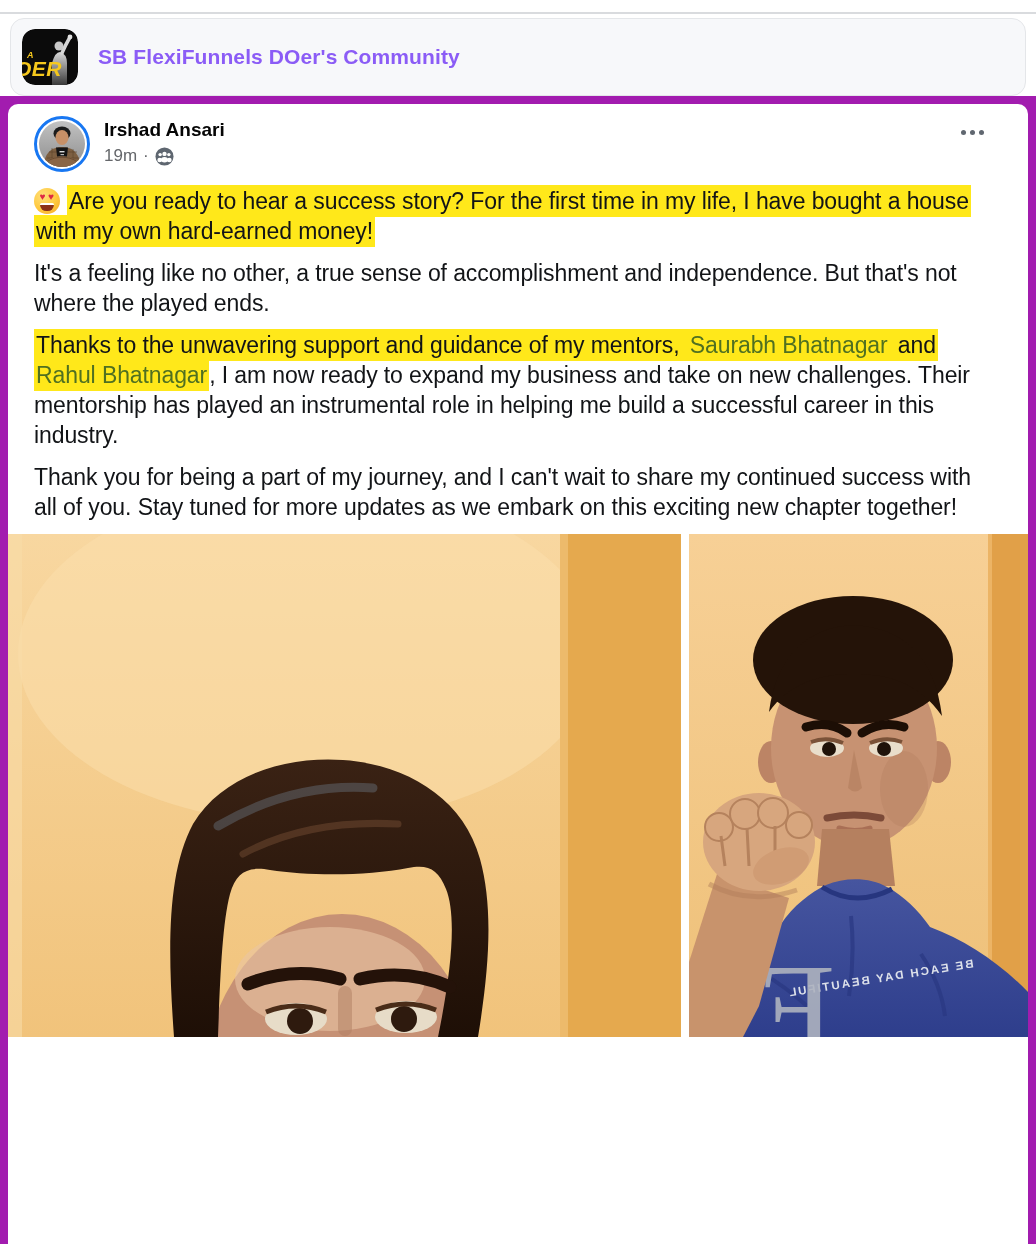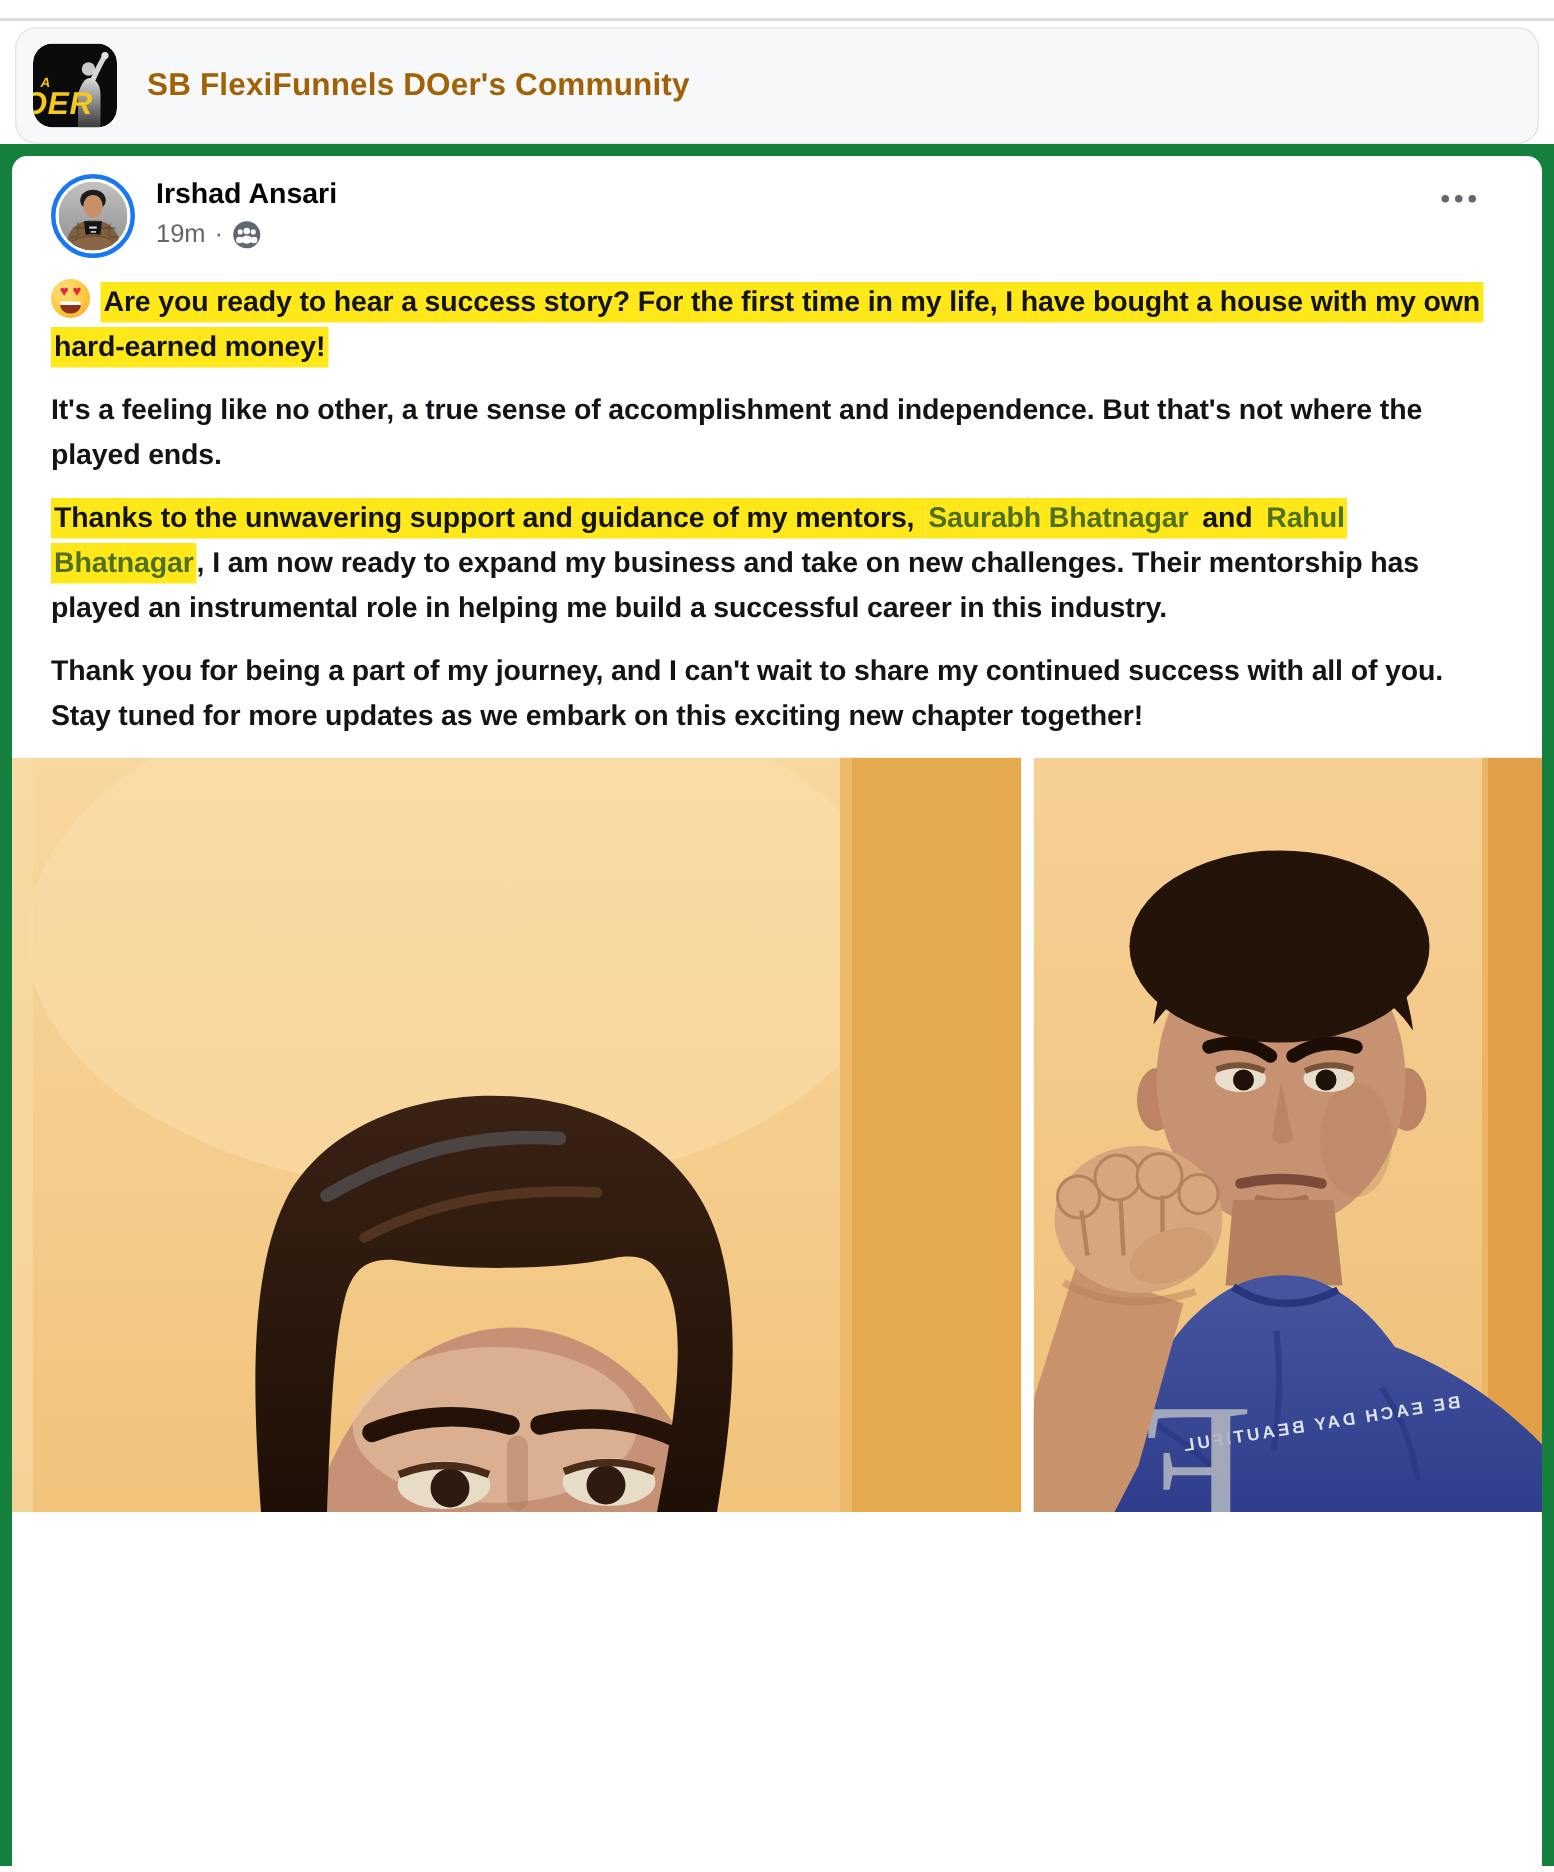--- a/index.html
+++ b/index.html
@@ -10,38 +10,38 @@
     margin:0 auto;
   }
   
   .top-strip { height:14px; background:#fff; border-bottom:2px solid #D9DBDE; }
   .header-card {
     margin:4px 10px 0; height:78px; background:#F7F8FA;
     border:1px solid #E4E6E9; border-radius:14px;
     display:flex; align-items:center; padding-left:11px;
   }
   .logo-box { width:56px; height:56px; border-radius:13px; overflow:hidden; flex:0 0 auto; }
-  .group-title { margin-left:20px; font-size:21px; font-weight:700; color:#a16207; letter-spacing:.1px; }
-  
-  .post-wrap { background:#15803d; padding:8px 8px 0; height:1148px; }
+  .group-title { margin-left:20px; font-size:21px; font-weight:700; color:#8b5cf6; letter-spacing:.1px; }
+  
+  .post-wrap { background:#a21caf; padding:8px 8px 0; height:1148px; }
   .post-card { background:#fff; border-radius:10px 10px 0 0; height:100%; overflow:hidden; }
   .post-header { display:flex; align-items:flex-start; padding:12px 26px 0 26px; }
   .avatar {
     width:56px; height:56px; border-radius:50%; border:3px solid #1877F2;
     padding:2px; flex:0 0 auto; background:#fff; cursor:pointer;
   }
   .avatar-inner { width:46px; height:46px; border-radius:50%; overflow:hidden; display:block; }
   .author-block { margin-left:14px; padding-top:2px; }
   .author-name { font-size:19px; font-weight:700; color:#050505; line-height:24px; }
   .meta-row { display:flex; align-items:center; gap:6px; margin-top:4px; color:#65676B; font-size:17px; }
   .spacer { flex:1; }
   .menu-btn { display:flex; gap:4px; padding:14px 10px; margin-right:8px; cursor:pointer; }
   .menu-btn .dot { width:5px; height:5px; border-radius:50%; background:#606770; }
   
-  .post-text { padding:14px 34px 0 26px; font-size:19px; line-height:30px; letter-spacing:-.1px; color:#121417;font-weight:bold; }
+  .post-text { padding:14px 34px 0 26px; font-size:23px; line-height:30px; letter-spacing:-.1px; color:#121417; }
   .post-text p { margin:0 0 12px; }
   .hl { background:#FFE81A; padding:3px 2px; -webkit-box-decoration-break:clone; box-decoration-break:clone; }
   a.mention { color:#507021; text-decoration:none; }
   .emoji-face {
     display:inline-block; width:26px; height:26px; border-radius:50%;
     background:radial-gradient(circle at 35% 30%, #FFE07A, #FFC83D 55%, #F2A32A);
     position:relative; vertical-align:-5px; margin-right:7px;
   }
   .emoji-face::before {
     content:"\2665\00a0\2665"; position:absolute; top:4px; left:0; width:26px; text-align:center;

